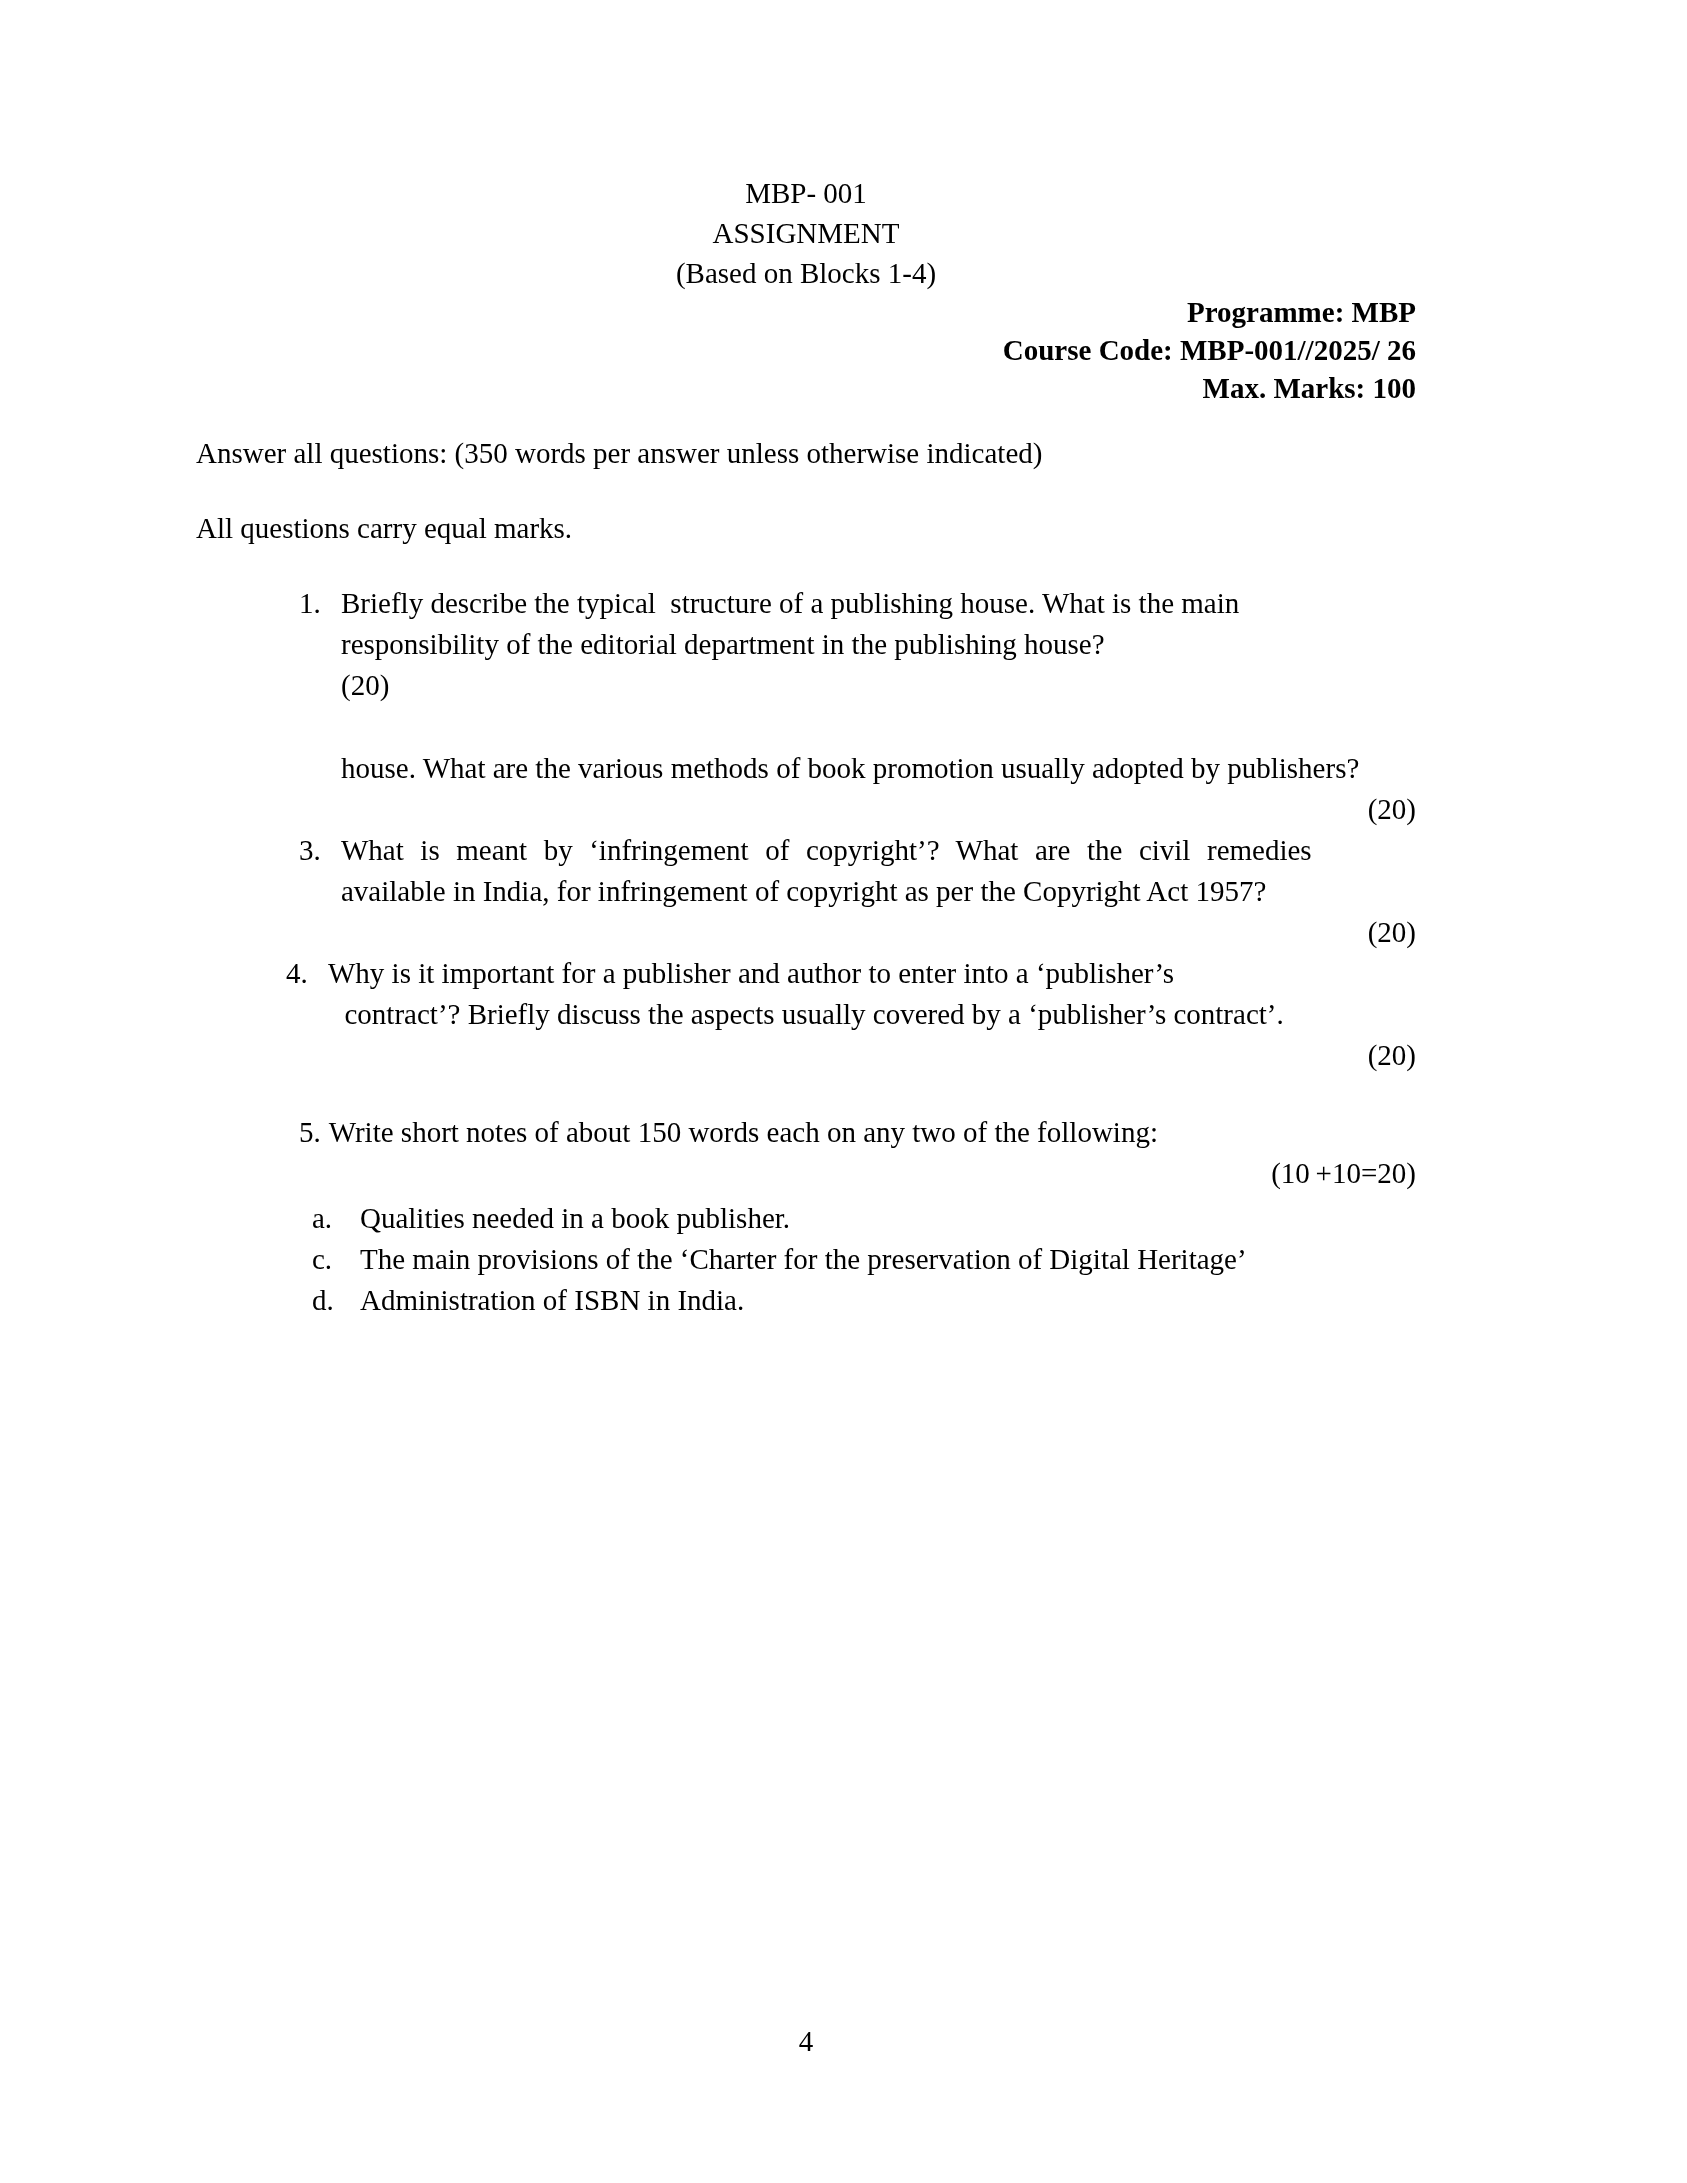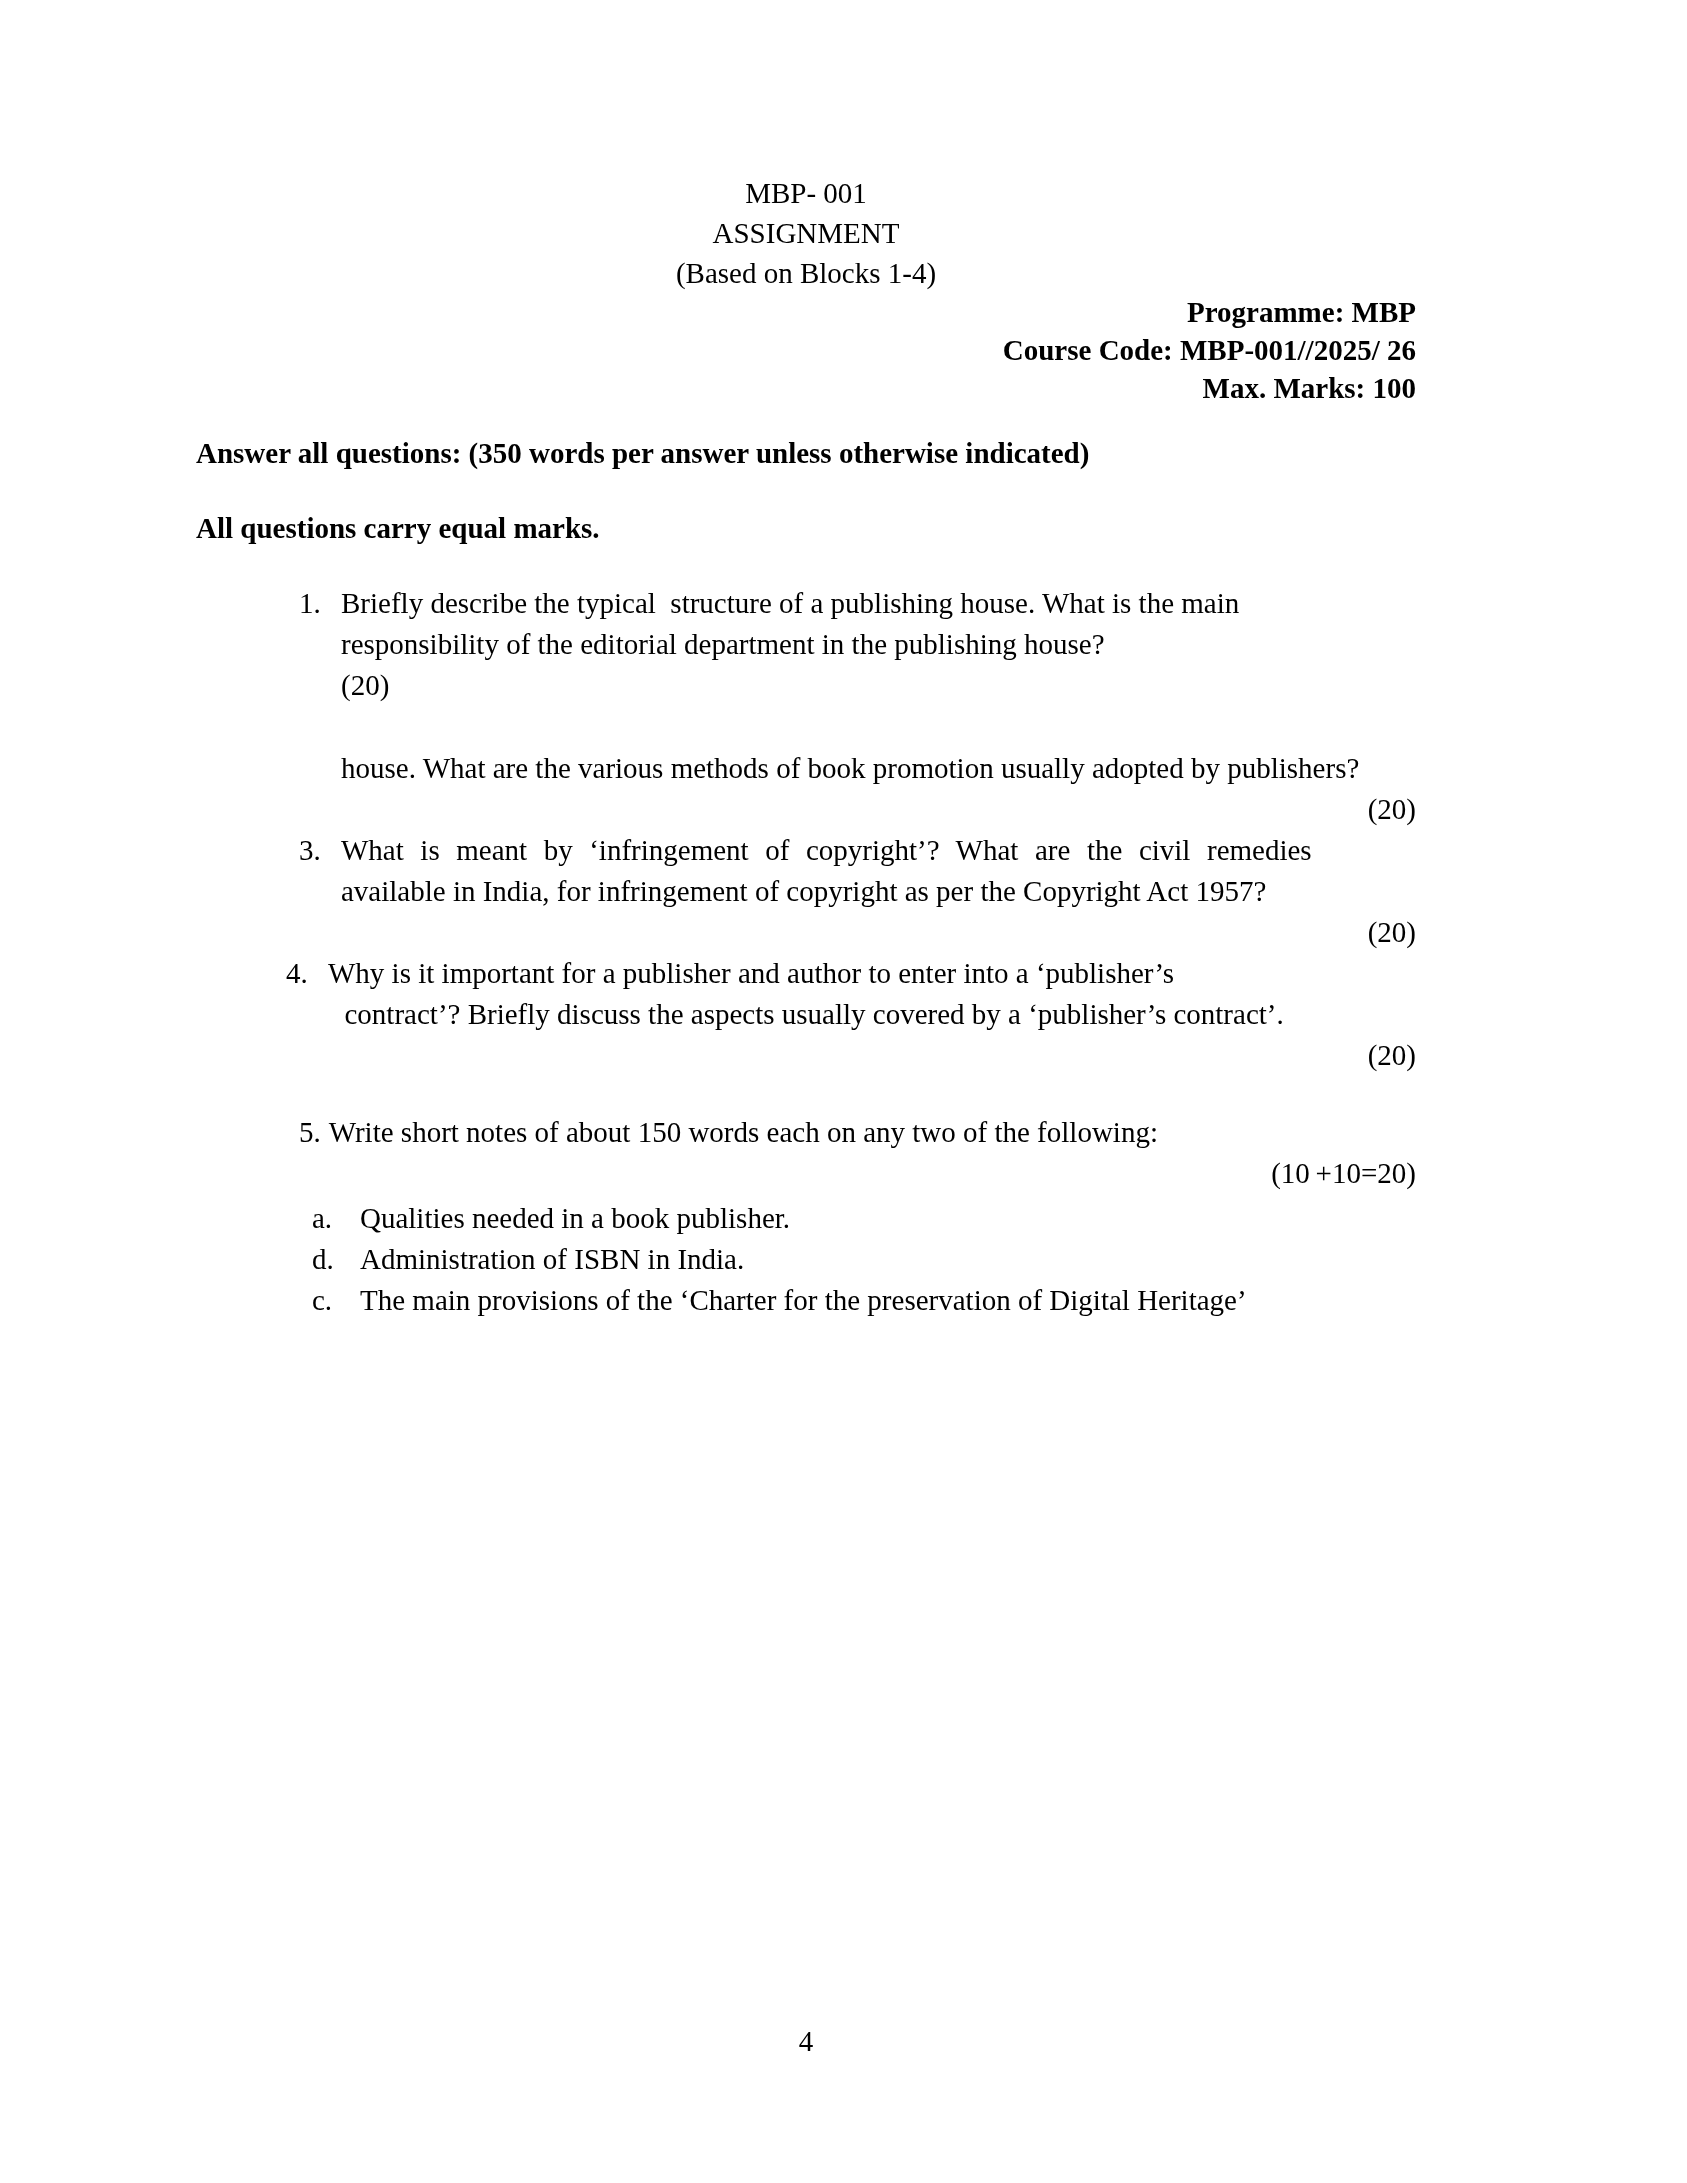--- a/index.html
+++ b/index.html
@@ -13,21 +13,21 @@
     color: #000000;
     font-family: "Liberation Serif", serif;
     font-size: 29px;
     overflow: hidden;
   }
   .content { padding: 173px 271px 0 196px; }
 
   .doc-head-center { text-align: center; font-weight: normal; line-height: 40px; }
   .doc-head-right  { text-align: right;  font-weight: bold; line-height: 38px; }
 
-  .instruction { font-weight: bold; line-height: 41px; }
+  .instruction { font-weight: normal; line-height: 41px; }
   .instr-1 { margin-top: 26px; }
   .instr-2 { margin-top: 34px; }
 
   .question { margin-left: 103px; padding-left: 42px; line-height: 41px; }
   .question .qnum { display: inline-block; width: 42px; margin-left: -42px; }
   .q1 { margin-top: 34px; margin-bottom: 42px; }
   .q4 { margin-left: 90px; }
   .q4 .l2 { padding-left: 16.5px; }
   .q5 { margin-top: 36px; }
   .q5 .qnum5 { margin-left: -42px; margin-right: 8px; }
@@ -95,21 +95,21 @@
       <div class="marksline">(20)</div>
     </div>
 
     <div class="question q5">
       <div><span class="qnum5">5.</span><span class="pre">Write short notes of about 150 words each on any two of the following:</span></div>
       <div class="marksline">(10 +10=20)</div>
     </div>
 
     <div class="options">
       <div class="option"><span class="letter">a.</span><span class="pre">Qualities needed in a book publisher.</span></div>
+      <div class="option"><span class="letter">c.</span><span class="pre">The main provisions of the ‘Charter for the preservation of Digital Heritage’</span></div>
       <div class="option"><span class="letter">d.</span><span class="pre">Administration of ISBN in India.</span></div>
-      <div class="option"><span class="letter">c.</span><span class="pre">The main provisions of the ‘Charter for the preservation of Digital Heritage’</span></div>
     </div>
 
   </div>
 
   <div class="page-number">4</div>
 </div>
 
 
 </body></html>

